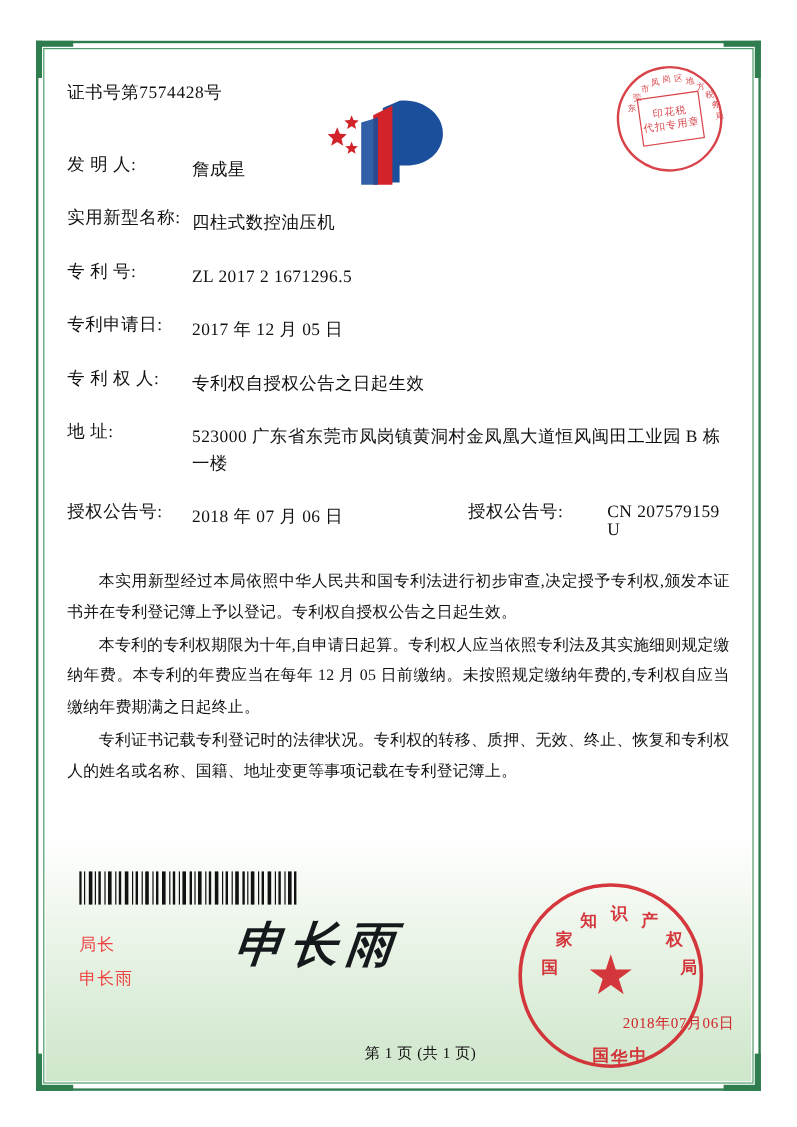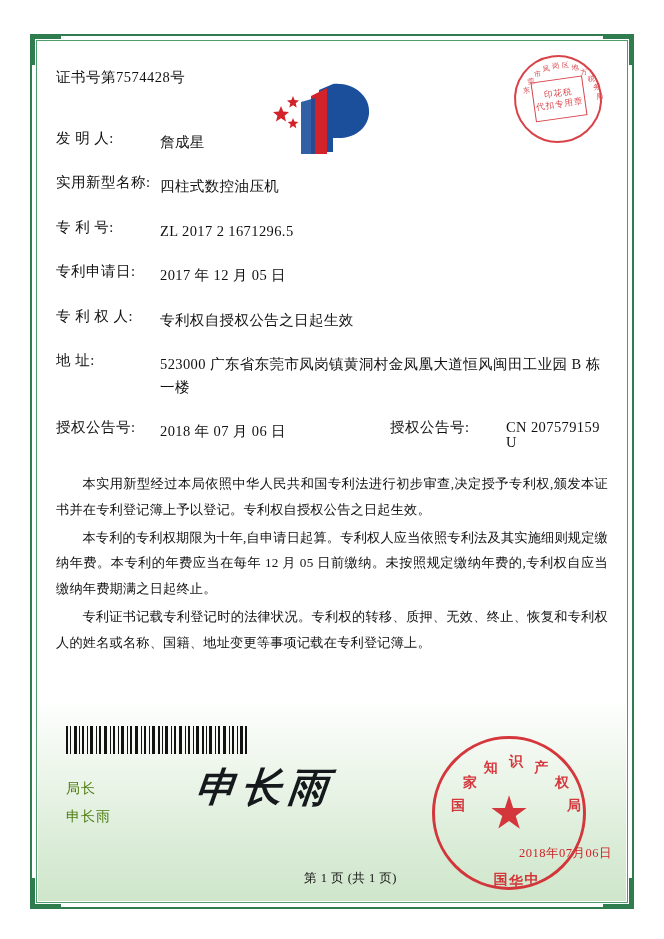--- a/index.html
+++ b/index.html
@@ -187,21 +187,21 @@
   }
 
   
   .sig-label {
     position: absolute;
     left: 66px;
     top: 775px;
     font-size: 14px;
     line-height: 2;
     letter-spacing: 1px;
-    color: #4d7c0f;
+    color: #ef4444;
   }
   .handwriting {
     position: absolute;
     left: 196px;
     top: 760px;
     font-size: 40px;
     font-family: "DejaVu Serif", serif;
     font-style: italic;
     font-weight: bold;
     color: #15191c;

